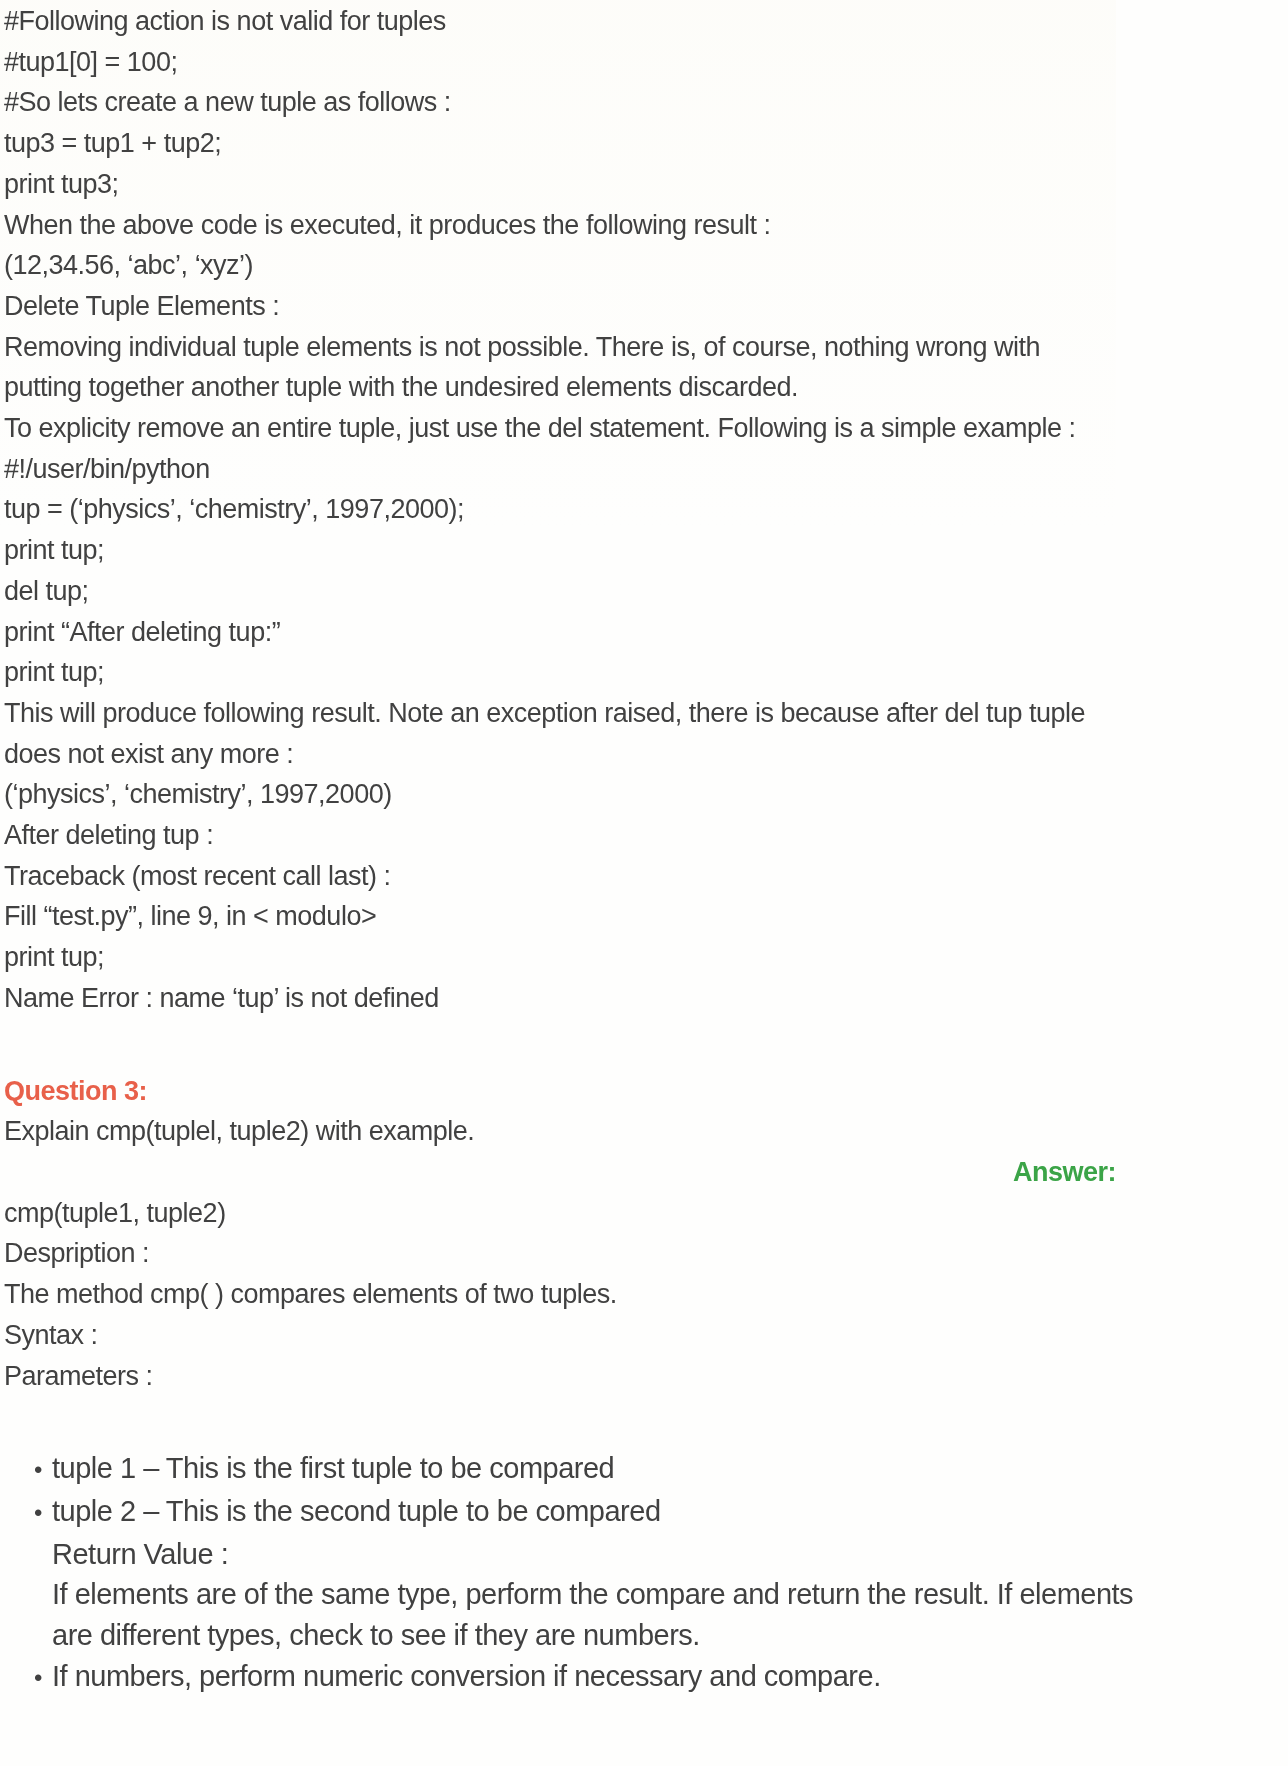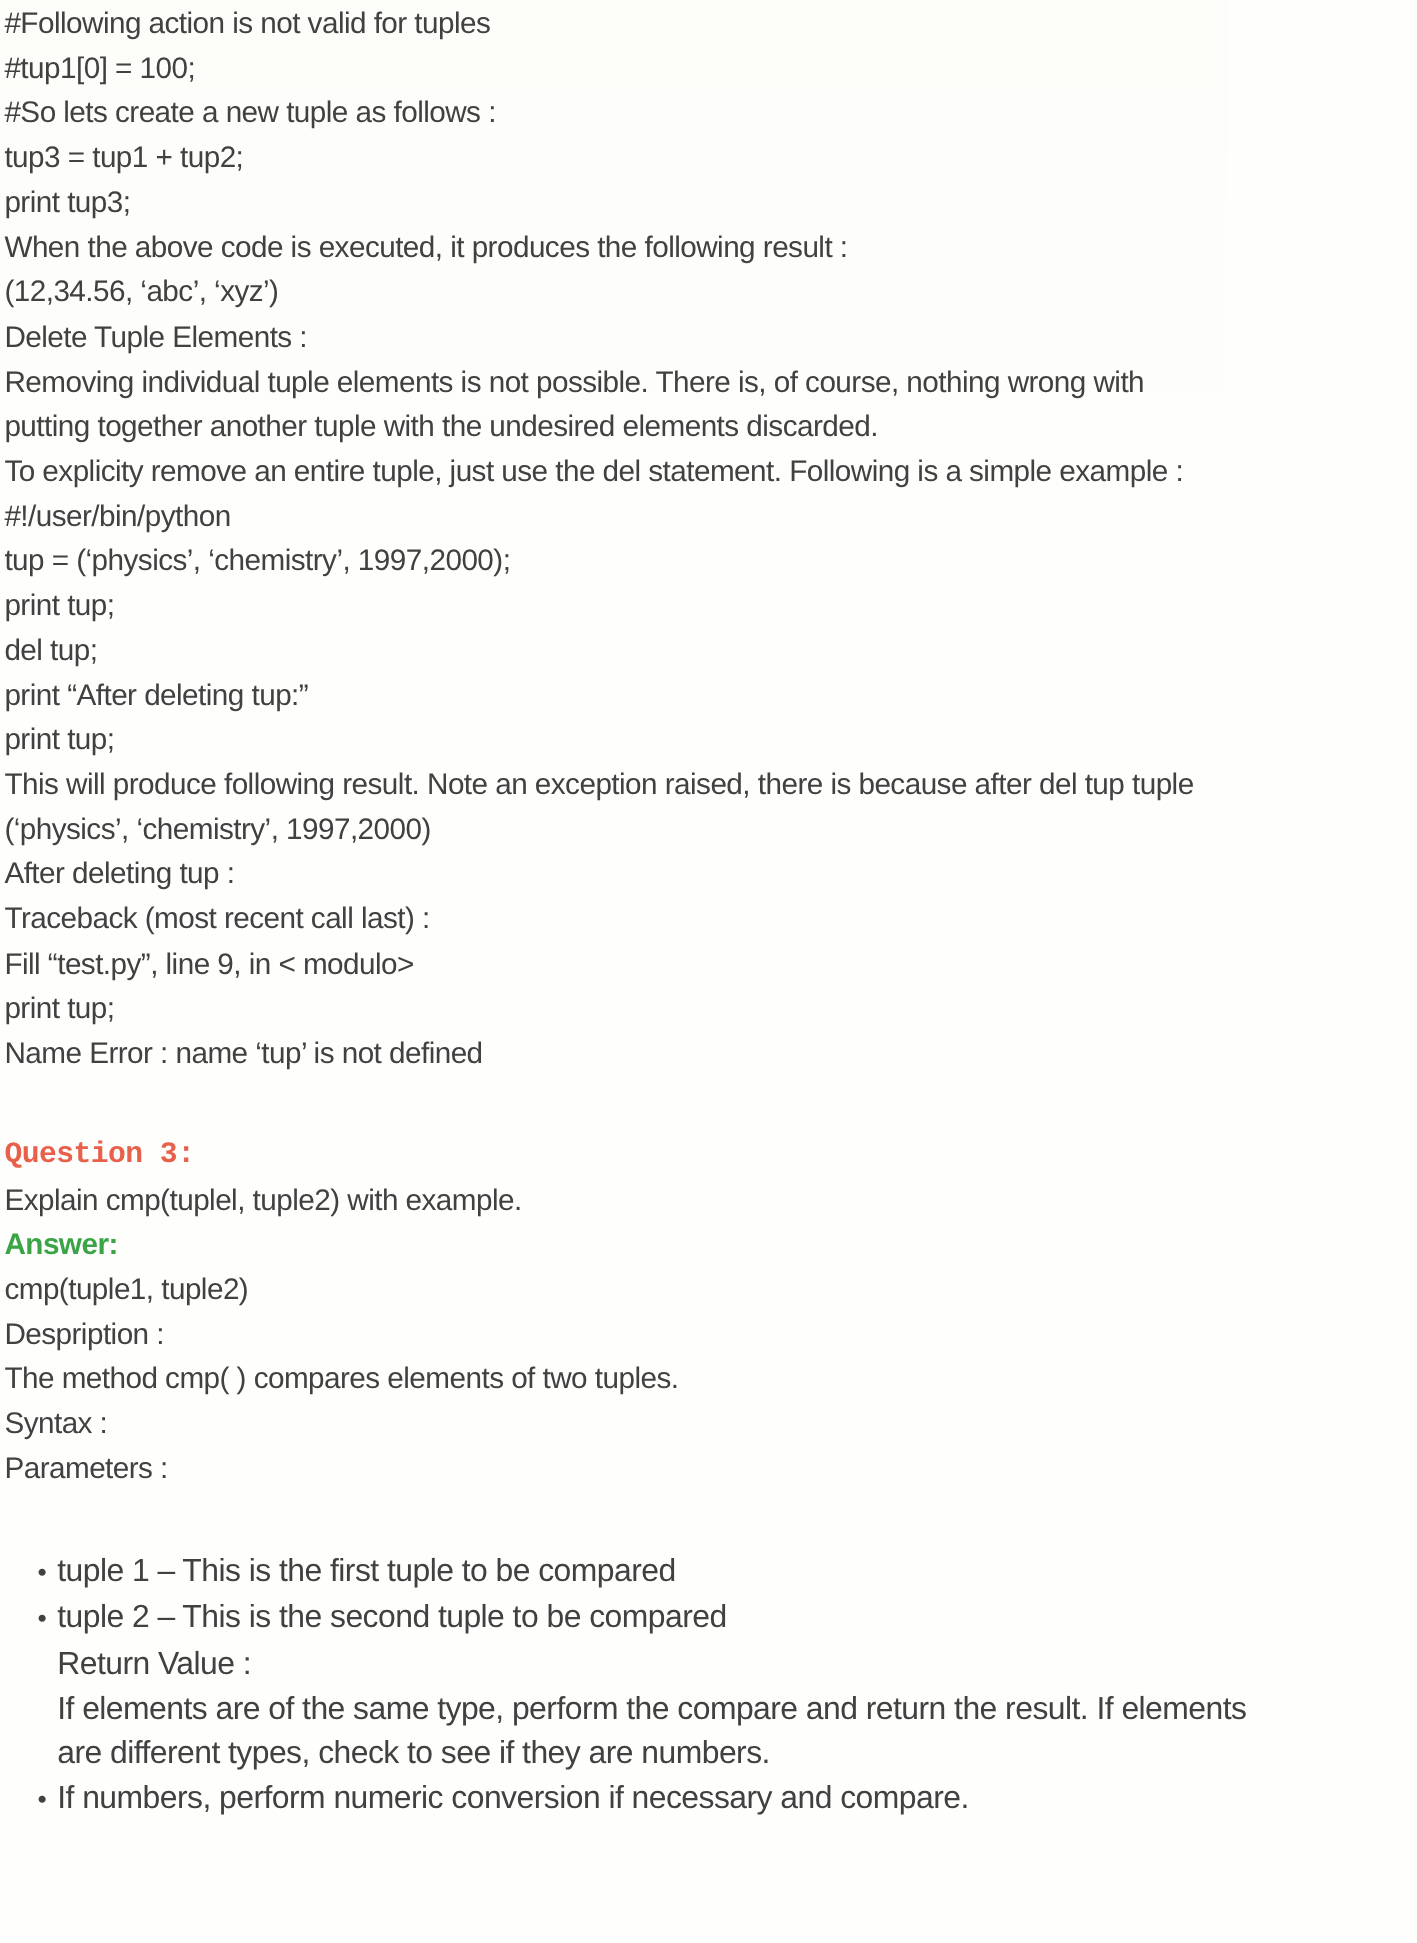--- a/index.html
+++ b/index.html
@@ -33,22 +33,22 @@
     letter-spacing: -0.5px;
     white-space: nowrap;
   }
   .heading-line {
     font-size: 27px;
     line-height: 40.7px;
     letter-spacing: -0.5px;
     font-weight: bold;
     white-space: nowrap;
   }
-  .q-head { color: var(--question-color); font-family: Liberation Mono, monospace; }
-  .a-head { color: var(--answer-color); }
+  .q-head { color: var(--question-color); }
+  .a-head { color: var(--answer-color); text-align: right; }
   .spacer-1 { height: 52px; }
   .spacer-2 { height: 52px; }
   .b-row { display: flex; align-items: baseline; }
   .b-mark {
     flex: 0 0 48px;
     padding-left: 30px;
     font-size: 24px;
     line-height: 40.7px;
     text-align: left;
   }
@@ -75,20 +75,21 @@
   <div class="line">Removing individual tuple elements is not possible. There is, of course, nothing wrong with</div>
   <div class="line">putting together another tuple with the undesired elements discarded.</div>
   <div class="line">To explicity remove an entire tuple, just use the del statement. Following is a simple example :</div>
   <div class="line">#!/user/bin/python</div>
   <div class="line">tup = (‘physics’, ‘chemistry’, 1997,2000);</div>
   <div class="line">print tup;</div>
   <div class="line">del tup;</div>
   <div class="line">print “After deleting tup:”</div>
   <div class="line">print tup;</div>
   <div class="line">This will produce following result. Note an exception raised, there is because after del tup tuple</div>
+  <div class="line">does not exist any more :</div>
   <div class="line">(‘physics’, ‘chemistry’, 1997,2000)</div>
   <div class="line">After deleting tup :</div>
   <div class="line">Traceback (most recent call last) :</div>
   <div class="line">Fill “test.py”, line 9, in &lt; modulo&gt;</div>
   <div class="line">print tup;</div>
   <div class="line">Name Error : name ‘tup’ is not defined</div>
 
   <div class="spacer-1"></div>
 
   <div class="heading-line q-head">Question 3:</div>

